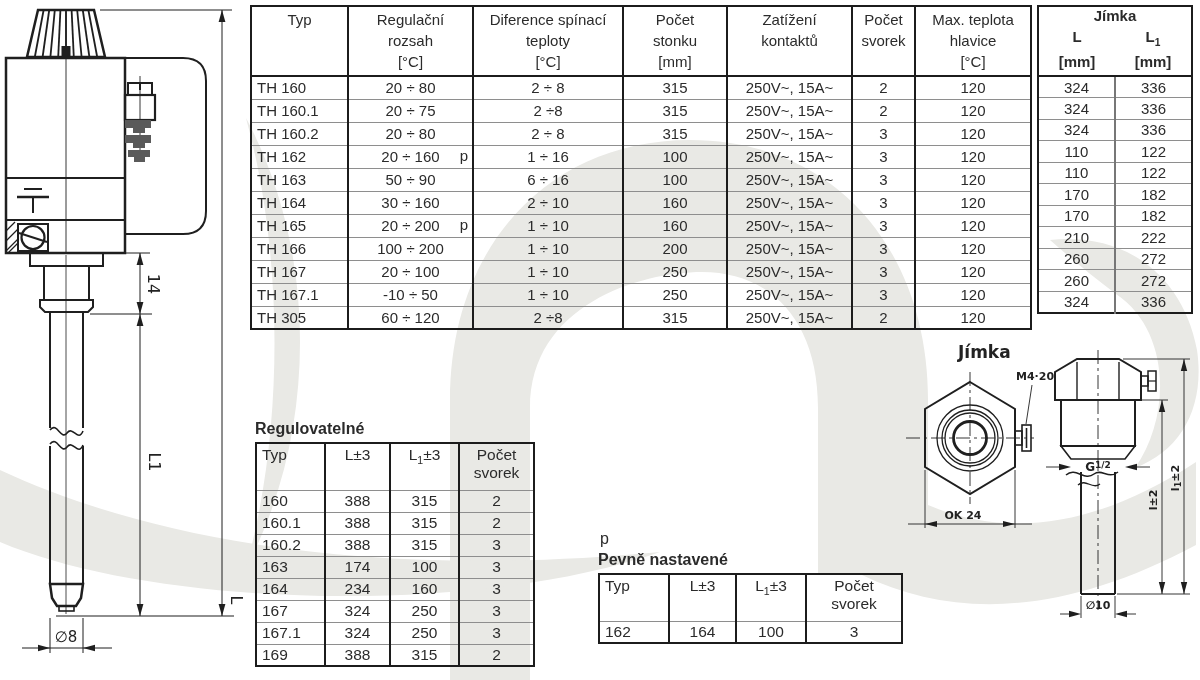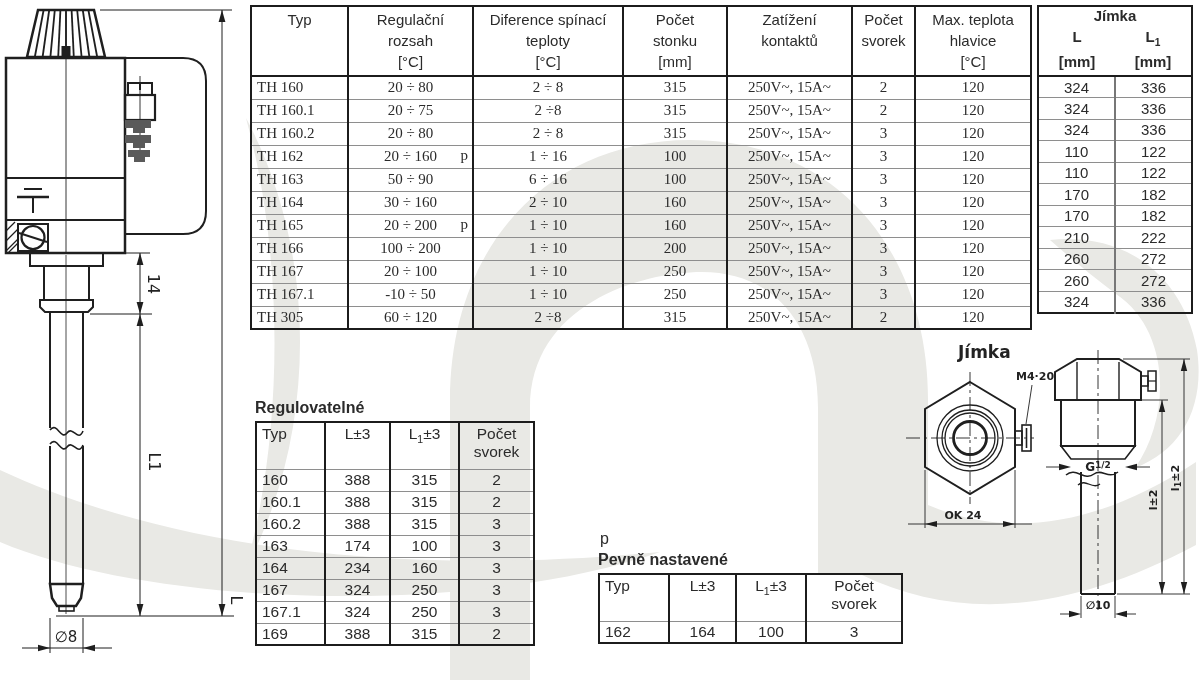--- a/index.html
+++ b/index.html
@@ -12,21 +12,21 @@
   table{border-collapse:collapse;table-layout:fixed;background:transparent;}
   th,td{padding:0;overflow:hidden;white-space:nowrap;}
 
   
   .main{border:2px solid #1c1c1c;}
   .main th,.main td{border-left:2px solid #1c1c1c;font-size:15px;font-weight:normal;}
   .main th:first-child,.main td:first-child{border-left:none;}
   .main thead tr{height:70px;}
   .main thead th{border-bottom:2px solid #1c1c1c;vertical-align:top;padding-top:2px;}
   .hline{height:21px;line-height:21px;text-align:center;}
-  .main tbody tr{height:23px;font-family:Liberation Serif, serif;}
+  .main tbody tr{height:23px;}
   .main tbody td{border-top:1px solid #8e8e8e;}
   .main tbody tr:first-child td{border-top:none;}
 
   
   .jt{border:2px solid #1c1c1c;}
   .jt th,.jt td{font-size:15px;}
   .jt thead th{font-weight:bold;vertical-align:top;}
   .jt thead tr.r1{height:22px;} .jt thead tr.r2{height:25px;} .jt thead tr.r3{height:23px;}
   .jt thead tr.r3 th{border-bottom:2px solid #1c1c1c;}
   .jt tbody tr{height:21.5px;}
@@ -371,21 +371,21 @@
             <td class="jl1">272</td>
           </tr>
         <tr>
             <td>324</td>
             <td class="jl1">336</td>
           </tr>
       </tbody>
     </table>
   </div>
 
-  <div class="layer" style="left:255px;top:399px;">
+  <div class="layer" style="left:255px;top:420px;">
     <div class="sec-title">Regulovatelné</div>
     <table class="t2">
       <colgroup>
           <col style="width:69px">
           <col style="width:65px">
           <col style="width:69px">
           <col style="width:75px">
         </colgroup>
       <thead>
         <tr>

